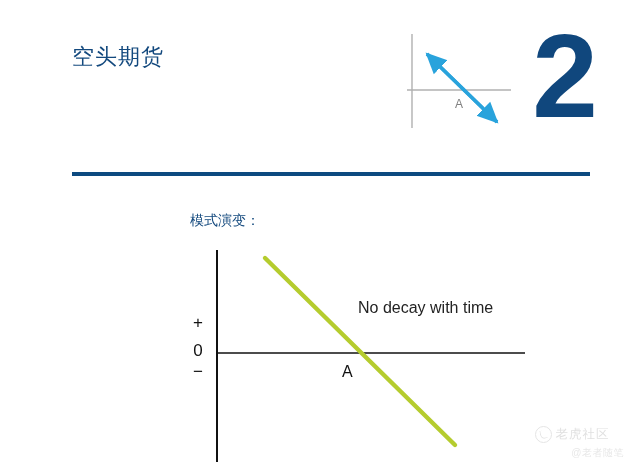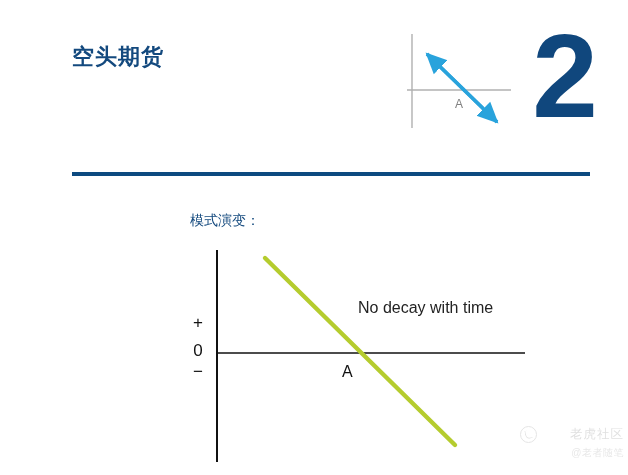--- a/index.html
+++ b/index.html
@@ -21,21 +21,21 @@
     height: 475px;
     background: #ffffff;
   }
 
   
   .slide-title {
     position: absolute;
     left: 72px;
     top: 42px;
     font-size: 22px;
-    font-weight: bold;
+    font-weight: normal;
     letter-spacing: 1px;
     color: #13497e;
     white-space: nowrap;
   }
 
   .header-thumb {
     position: absolute;
     left: 405px;
     top: 30px;
     width: 110px;
@@ -119,21 +119,21 @@
     left: 520px;
     top: 426px;
     width: 104px;
     height: 44px;
     opacity: 0.30;
   }
   .wm-row {
     display: flex;
     align-items: center;
     gap: 4px;
-    justify-content: space-between;
+    justify-content: center;
   }
   .wm-logo {
     width: 15px;
     height: 15px;
     border: 1.2px solid #a7a7a7;
     border-radius: 50%;
     position: relative;
     flex: none;
   }
   .wm-logo::after {

